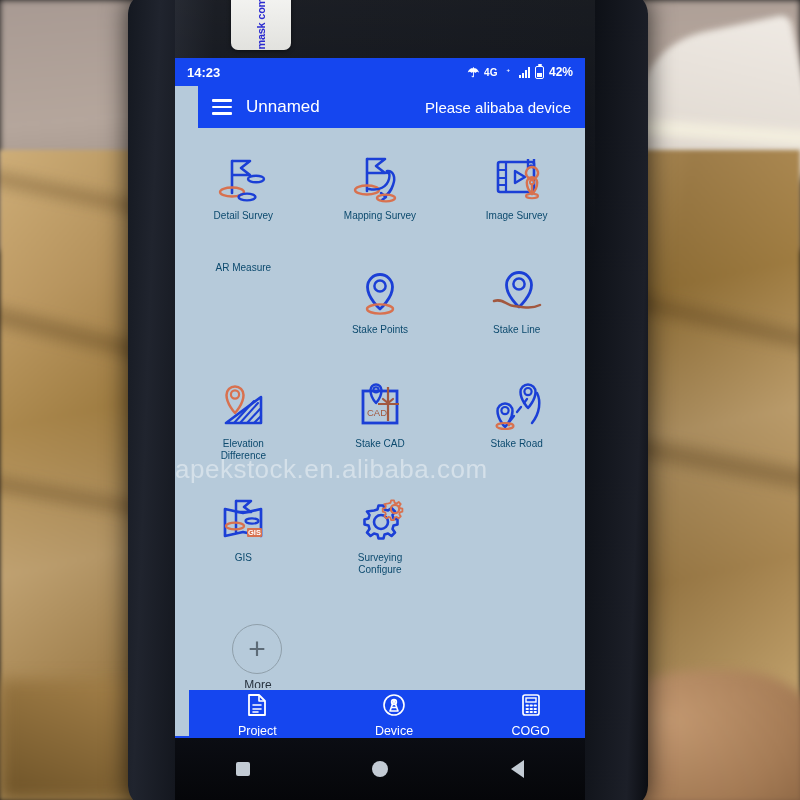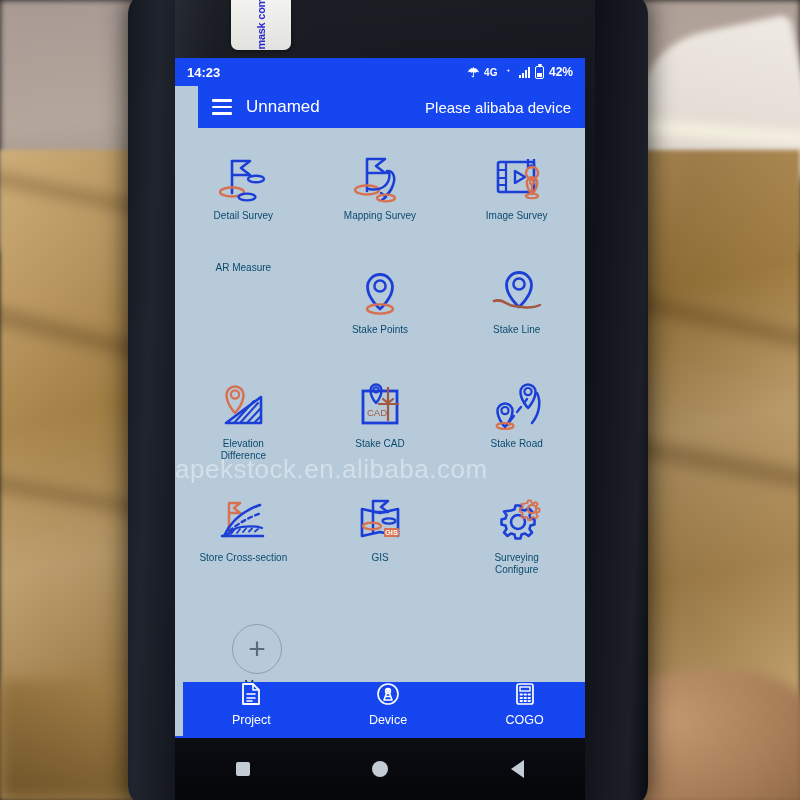--- a/index.html
+++ b/index.html
@@ -148,22 +148,22 @@
 
   
   #watermark {
     position:absolute; left:0; top:326px; width:410px;
     text-align:left; font-size:26px; color:rgba(255,255,255,.42);
     letter-spacing:.5px; pointer-events:none; white-space:nowrap;
   }
 
   
   #bottom-nav {
-    position:absolute; left:8px; bottom:0; width:410px; height:56px;
-    background:#1546ef; display:flex; align-items:flex-start;
+    position:absolute; left:14px; bottom:0; width:410px; height:48px;
+    background:#1546ef; display:flex; align-items:flex-end;
   }
   .nav-item {
     flex:1; display:flex; flex-direction:column; align-items:center;
     gap:3px; color:#fff; cursor:pointer;
   }
   .nav-item .nav-label { font-size:12.5px; }
 
   
   #android-nav {
     position:absolute; left:175px; top:738px; width:410px; height:62px;
@@ -346,34 +346,20 @@
             <circle cx="17" cy="31.6" r="3.6" stroke="#1b3fd6" stroke-width="2.2" fill="none"></circle>
             <ellipse cx="17" cy="47" rx="8.5" ry="3" stroke="#d8714f" stroke-width="2.2" fill="none"></ellipse>
             <path d="M49 14 C53 22 52 34 44 44" stroke="#1b3fd6" stroke-width="2.5" fill="none" stroke-linecap="round"></path>
             <path d="M22 42 L26 37 M29 33 L33 28 M36 24 L39 20" stroke="#1b3fd6" stroke-width="2.3" stroke-linecap="round"></path>
             <circle cx="21" cy="46" r="1.4" fill="#d8714f"></circle>
           </svg>
         </div>
         <div class="label">Stake Road</div>
       </div>
 
-      <div class="cell">
-        <div class="glyph">
-          <svg width="58" height="52" viewBox="0 0 58 52" fill="none">
-            <path d="M15 10 V40" stroke="#d8714f" stroke-width="2.5" stroke-linecap="round"></path>
-            <path d="M15 10 H26 L20 15 L26 20 H15" stroke="#d8714f" stroke-width="2.4" fill="none" stroke-linejoin="round"></path>
-            <path d="M10 43 C16 30 28 18 46 12" stroke="#1b3fd6" stroke-width="2.6" fill="none" stroke-linecap="round"></path>
-            <path d="M10 43 C20 33 34 24 48 20" stroke="#1b3fd6" stroke-width="2.4" fill="none" stroke-dasharray="4 3.5" stroke-linecap="round"></path>
-            <path d="M8 43 H49" stroke="#1b3fd6" stroke-width="2.6" stroke-linecap="round"></path>
-            <path d="M13 43 C16 38 21 35 27 34 C34 33 42 33 48 35" stroke="#1b3fd6" stroke-width="2.2" fill="none" stroke-linecap="round"></path>
-            <path d="M17 41 L20 37 M23 40 L26 36 M29 39 L32 35.5 M35 38.5 L38 35.5 M41 38.5 L44 36" stroke="#1b3fd6" stroke-width="1.8" stroke-linecap="round"></path>
-          </svg>
-        </div>
-        <div class="label">Store Cross-section</div>
-      </div>
 
       <div class="cell">
         <div class="glyph">
           <svg width="58" height="52" viewBox="0 0 58 52" fill="none">
             <path d="M11 16 L11 43 L29 39 L47 43 L47 16 L29 20 Z" stroke="#1b3fd6" stroke-width="2.7" fill="none" stroke-linejoin="round"></path>
             <path d="M22 39 V8" stroke="#1b3fd6" stroke-width="2.5" stroke-linecap="round"></path>
             <path d="M22 8 H37 L30 14 L37 19 H22" stroke="#1b3fd6" stroke-width="2.5" fill="none" stroke-linejoin="round"></path>
             <ellipse cx="21" cy="33" rx="9" ry="3.4" stroke="#d8714f" stroke-width="2.3" fill="none"></ellipse>
             <ellipse cx="38" cy="28" rx="6.5" ry="2.6" stroke="#1b3fd6" stroke-width="2.2" fill="none"></ellipse>
             <rect x="33" y="35" width="15" height="9" rx="1" fill="#d8714f"></rect>

